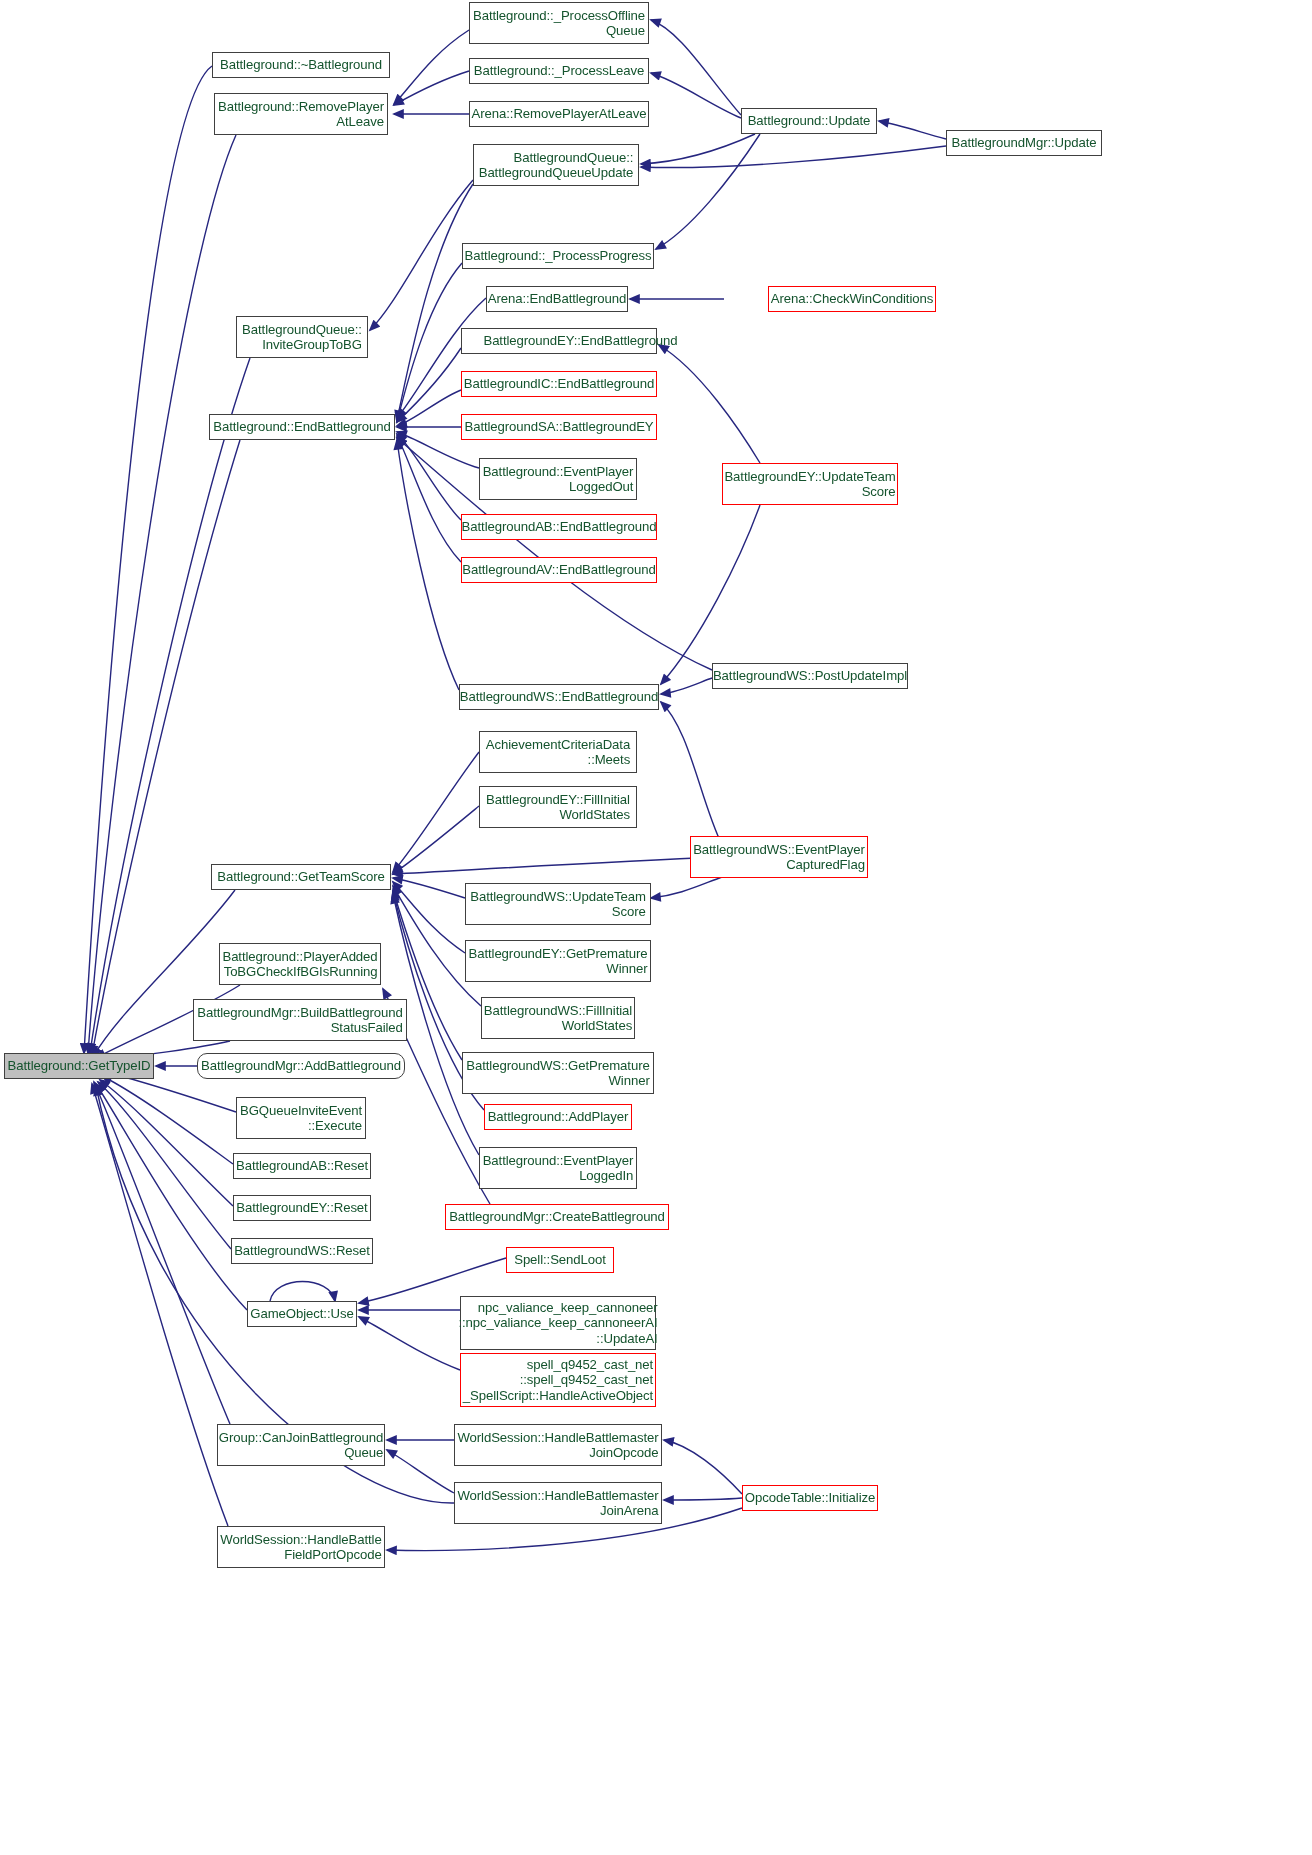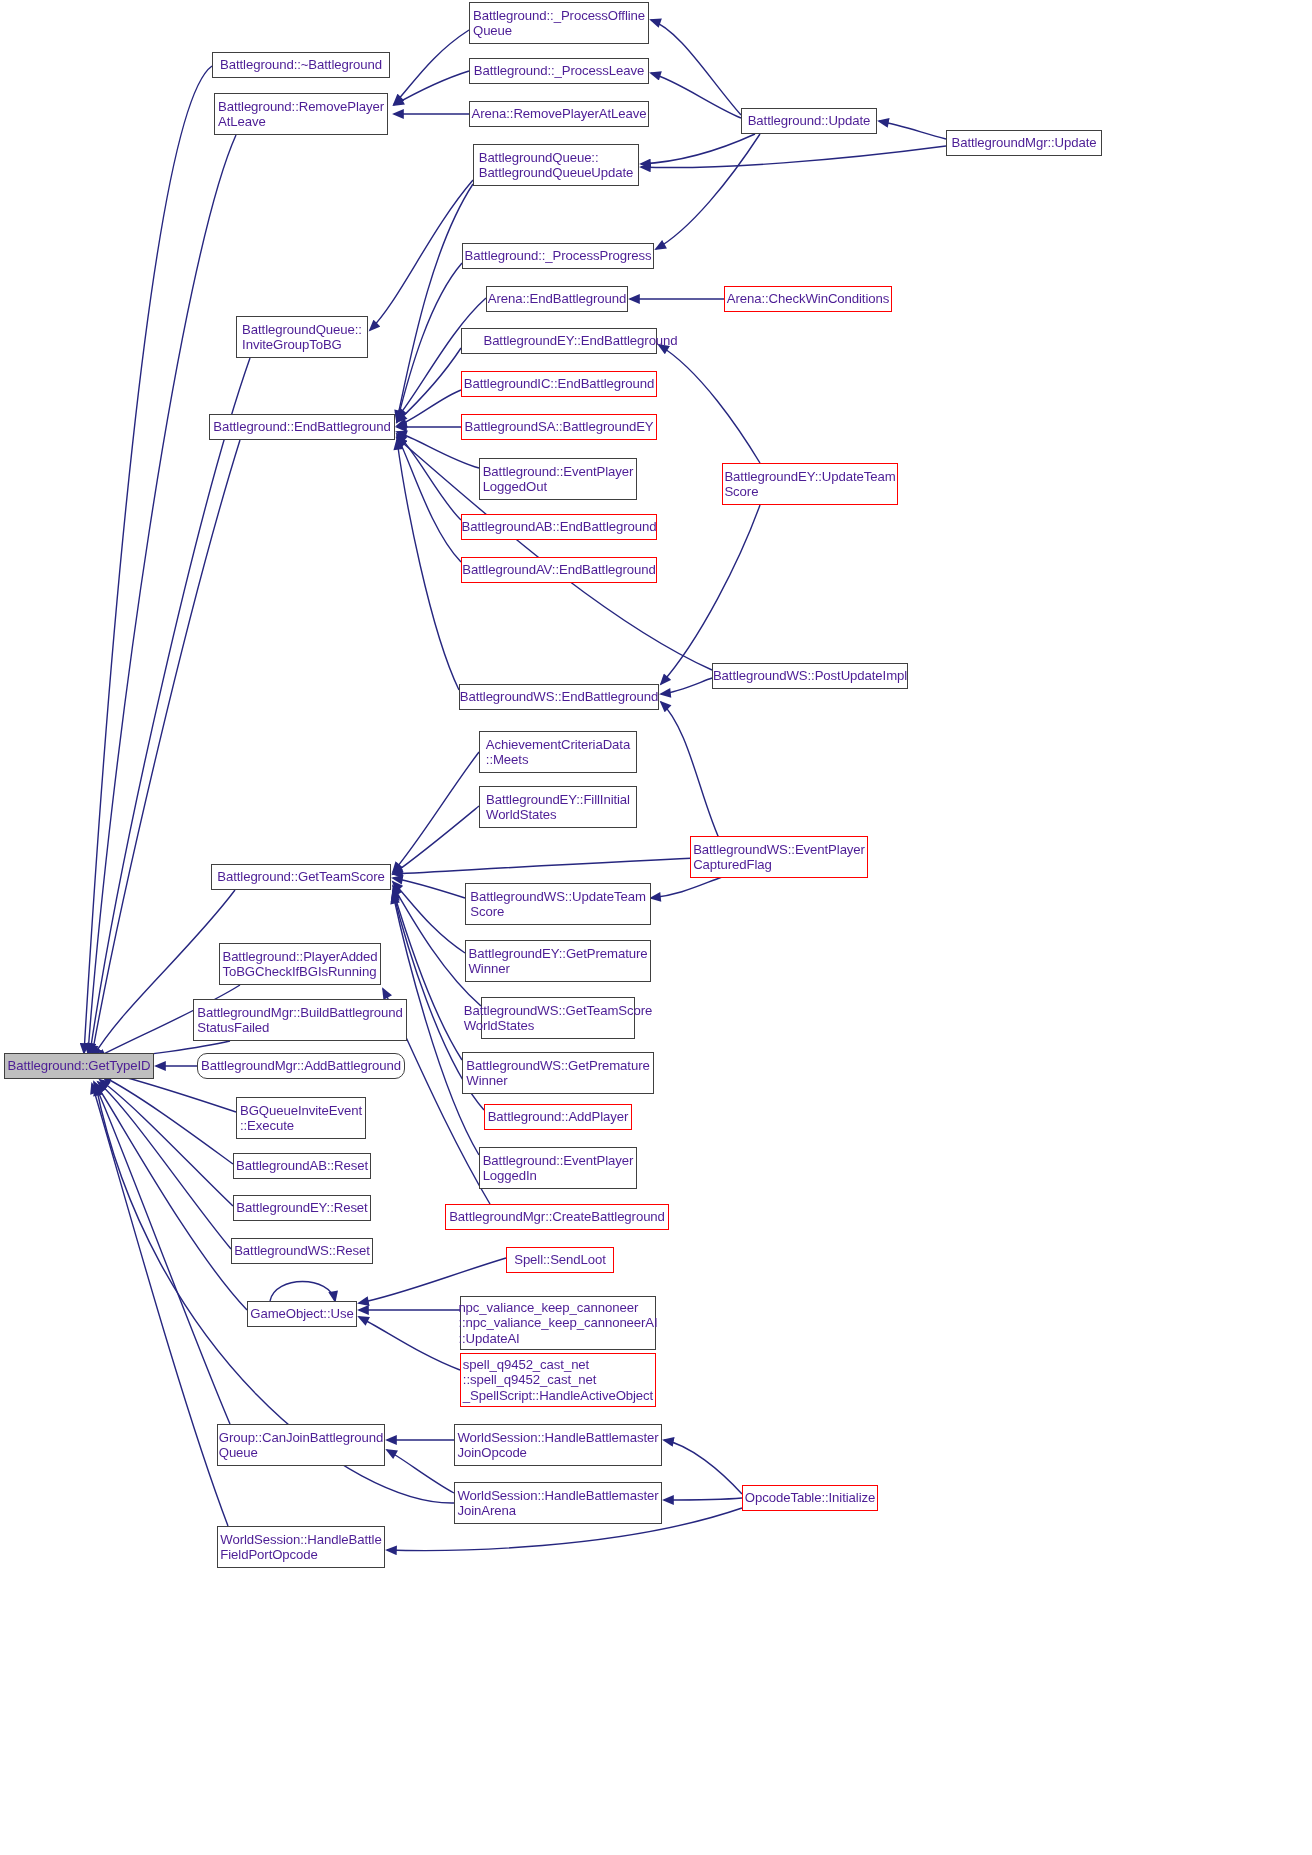--- a/index.html
+++ b/index.html
@@ -24,24 +24,24 @@
     width: 1312px;
     height: 1855px;
     pointer-events: none;
   }
   .node {
     position: absolute;
     box-sizing: border-box;
     display: flex;
     align-items: center;
     justify-content: center;
-    text-align: left;
+    text-align: right;
     background: #ffffff;
     border: 1px solid #404040;
-    color: #4c1d95;
+    color: #14532d;
     font-size: 13.2px;
     line-height: 15.5px;
     letter-spacing: -0.1px;
     white-space: pre-line;
     padding: 0 3px;
     z-index: 2;
   }
   .node.red {
     border-color: #ff0000;
   }
@@ -136,21 +136,21 @@
       <div class="node" style="left: 469px; top: 101px; width: 180px; height: 26px;">Arena::RemovePlayerAtLeave</div>
       <div class="node" style="left: 741px; top: 108px; width: 136px; height: 26px;">Battleground::Update</div>
       <div class="node" style="left: 946px; top: 130px; width: 156px; height: 26px;">BattlegroundMgr::Update</div>
       <div class="node" style="left: 473px; top: 144px; width: 166px; height: 42px;">BattlegroundQueue::
 BattlegroundQueueUpdate</div>
       <div class="node" style="left: 462px; top: 243px; width: 192px; height: 26px;">Battleground::_ProcessProgress</div>
       <div class="node" style="left: 236px; top: 316px; width: 132px; height: 42px;">BattlegroundQueue::
 InviteGroupToBG</div>
       <div class="node" style="left: 209px; top: 414px; width: 186px; height: 26px;">Battleground::EndBattleground</div>
       <div class="node" style="left: 486px; top: 286px; width: 142px; height: 26px;">Arena::EndBattleground</div>
-      <div class="node red" style="left: 724px; top: 286px; width: 168px; height: 26px;">Arena::CheckWinConditions</div>
+      <div class="node red" style="left: 768px; top: 286px; width: 168px; height: 26px;">Arena::CheckWinConditions</div>
       <div class="node" style="left: 461px; top: 328px; width: 196px; height: 26px; padding-left: 46px;">BattlegroundEY::EndBattleground</div>
       <div class="node red" style="left: 461px; top: 371px; width: 196px; height: 26px;">BattlegroundIC::EndBattleground</div>
       <div class="node red" style="left: 461px; top: 414px; width: 196px; height: 26px;">BattlegroundSA::BattlegroundEY</div>
       <div class="node" style="left: 479px; top: 458px; width: 158px; height: 42px;">Battleground::EventPlayer
 LoggedOut</div>
       <div class="node red" style="left: 722px; top: 463px; width: 176px; height: 42px;">BattlegroundEY::UpdateTeam
 Score</div>
       <div class="node red" style="left: 461px; top: 514px; width: 196px; height: 26px;">BattlegroundAB::EndBattleground</div>
       <div class="node red" style="left: 461px; top: 557px; width: 196px; height: 26px;">BattlegroundAV::EndBattleground</div>
       <div class="node" style="left: 459px; top: 684px; width: 200px; height: 26px;">BattlegroundWS::EndBattleground</div>
@@ -161,21 +161,21 @@
 WorldStates</div>
       <div class="node red" style="left: 690px; top: 836px; width: 178px; height: 42px;">BattlegroundWS::EventPlayer
 CapturedFlag</div>
       <div class="node" style="left: 211px; top: 864px; width: 180px; height: 26px;">Battleground::GetTeamScore</div>
       <div class="node" style="left: 465px; top: 883px; width: 186px; height: 42px;">BattlegroundWS::UpdateTeam
 Score</div>
       <div class="node" style="left: 465px; top: 940px; width: 186px; height: 42px;">BattlegroundEY::GetPremature
 Winner</div>
       <div class="node" style="left: 219px; top: 943px; width: 162px; height: 42px;">Battleground::PlayerAdded
 ToBGCheckIfBGIsRunning</div>
-      <div class="node" style="left: 481px; top: 997px; width: 154px; height: 42px;">BattlegroundWS::GetTeamScore
+      <div class="node" style="left: 481px; top: 997px; width: 154px; height: 42px;">BattlegroundWS::FillInitial
 WorldStates</div>
       <div class="node" style="left: 193px; top: 999px; width: 214px; height: 42px;">BattlegroundMgr::BuildBattleground
 StatusFailed</div>
       <div class="node" style="left: 462px; top: 1052px; width: 192px; height: 42px;">BattlegroundWS::GetPremature
 Winner</div>
       <div class="node" style="left: 197px; top: 1053px; width: 208px; height: 26px; border-radius: 10px;">BattlegroundMgr::AddBattleground</div>
       <div class="node red" style="left: 484px; top: 1104px; width: 148px; height: 26px;">Battleground::AddPlayer</div>
       <div class="node" style="left: 236px; top: 1097px; width: 130px; height: 42px;">BGQueueInviteEvent
 ::Execute</div>
       <div class="node" style="left: 479px; top: 1147px; width: 158px; height: 42px;">Battleground::EventPlayer

